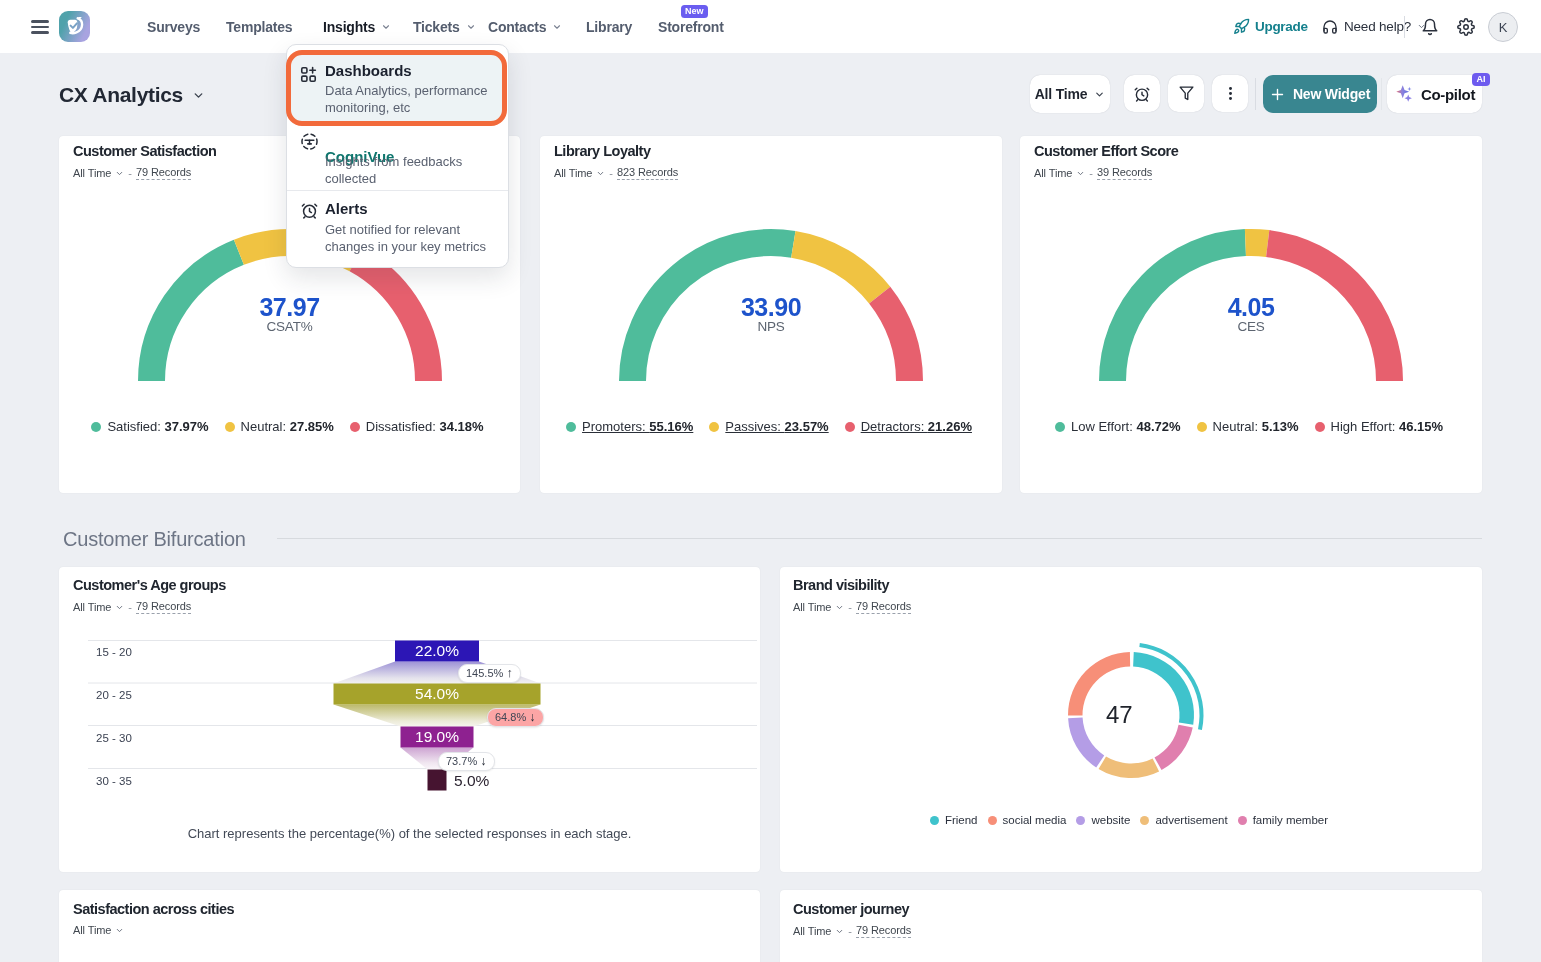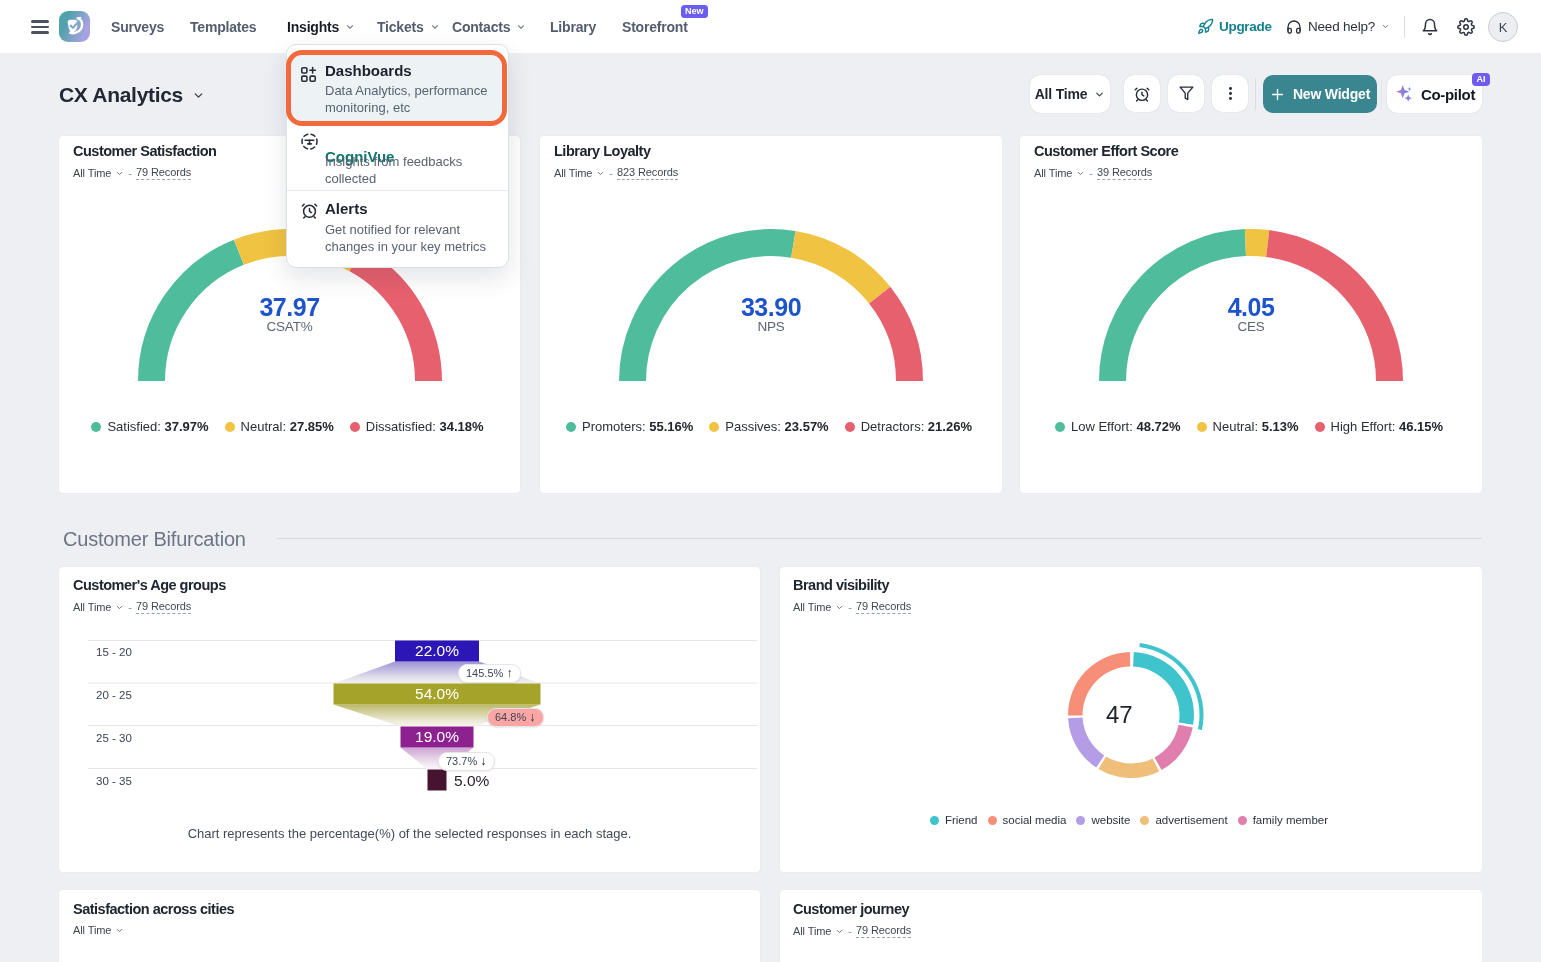--- a/index.html
+++ b/index.html
@@ -7,21 +7,21 @@
 .card{position:absolute;background:#fff;border-radius:4px;box-shadow:0 0 1px rgba(40,50,70,.12);}
 .ctitle{font-size:14.5px;font-weight:bold;color:#20262f;letter-spacing:-0.5px;}
 .csub{font-size:11px;letter-spacing:-0.1px;color:#40474f;display:flex;align-items:center;gap:4px;margin-top:5px;}
 .csub .rec{border-bottom:1px dashed #9aa1ac;padding-bottom:1px;}
 .csub .dot{color:#8a909a;}
 .legend{position:absolute;display:flex;justify-content:center;gap:16px;font-size:13px;color:#2a2f38;white-space:nowrap;padding-right:4px;}
 .legend b{color:#21252c;}
 .ldot{display:inline-block;width:10px;height:10px;border-radius:50%;margin-right:6px;vertical-align:-1px;}
 .gval{font-size:25px;line-height:24px;font-weight:bold;color:#1d53cb;text-align:center;letter-spacing:-0.5px;}
 .glab{font-size:13.5px;letter-spacing:-0.2px;color:#5d6571;text-align:center;margin-top:0px;}
-.navitem{position:absolute;top:0;height:53px;display:flex;align-items:center;font-size:14px;letter-spacing:-0.2px;font-weight:600;color:#545d6e;}
+.navitem{position:absolute;top:0;height:53px;display:flex;align-items:center;font-size:14px;letter-spacing:-0.2px;font-weight:600;color:#545d6e;margin-left:36px;}
 .icbtn{position:absolute;width:36px;height:37px;background:#fff;border-radius:10px;box-shadow:0 0 1px rgba(40,50,70,.25);display:flex;align-items:center;justify-content:center;}
 </style></head>
 <body>
 
 <div class="abs" style="left:0;top:0;width:1541px;height:53px;background:#fff;"></div>
 <div class="abs" style="left:31px;top:20px;width:18px;">
   <div style="height:2.5px;background:#4b525f;border-radius:2px;"></div>
   <div style="height:2.5px;background:#4b525f;border-radius:2px;margin-top:3.2px;"></div>
   <div style="height:2.5px;background:#4b525f;border-radius:2px;margin-top:3.2px;"></div>
 </div>
@@ -168,21 +168,21 @@
     </svg><span class="dot">-</span><span class="rec">823 Records</span></div>
 <svg class="abs" style="left:611.0px;top:221px;" width="320" height="161" viewBox="0 0 320 161">
     <path d="M 21.50 160.00 A 138.5 138.5 0 0 1 182.35 23.32" stroke="#4fbc9b" stroke-width="27" fill="none"></path>
     <path d="M 182.35 23.32 A 138.5 138.5 0 0 1 268.71 74.19" stroke="#f0c342" stroke-width="27" fill="none"></path>
     <path d="M 268.71 74.19 A 138.5 138.5 0 0 1 298.50 160.00" stroke="#e7606e" stroke-width="27" fill="none"></path>
   </svg>
 <div class="abs" style="left:691.0px;top:295px;width:160px;">
   <div class="gval">33.90</div>
     <div class="glab">NPS</div>
 </div>
-<div class="legend" style="left:540px;top:419px;width:462px;">
+<div class="legend" style="left:540px;top:419px;width:462px;text-decoration:underline;">
     <span><span class="ldot" style="background:#4fbc9b;"></span>Promoters: <b>55.16%</b></span>
     <span><span class="ldot" style="background:#f0c342;"></span>Passives: <b>23.57%</b></span>
     <span><span class="ldot" style="background:#e7606e;"></span>Detractors: <b>21.26%</b></span>
   </div>
 
 <div class="card" style="left:1020px;top:136px;width:462px;height:357px;"></div>
 <div class="abs ctitle" style="left:1034px;top:143px;">Customer Effort Score</div>
 <div class="abs csub" style="left:1034px;top:161px;">All Time <svg width="9" height="9" viewBox="0 0 24 24" fill="none" stroke="#6b7280" stroke-width="2.6" stroke-linecap="round" stroke-linejoin="round">
       <polyline points="6 9 12 15 18 9"></polyline>
     </svg><span class="dot">-</span><span class="rec">39 Records</span></div>

